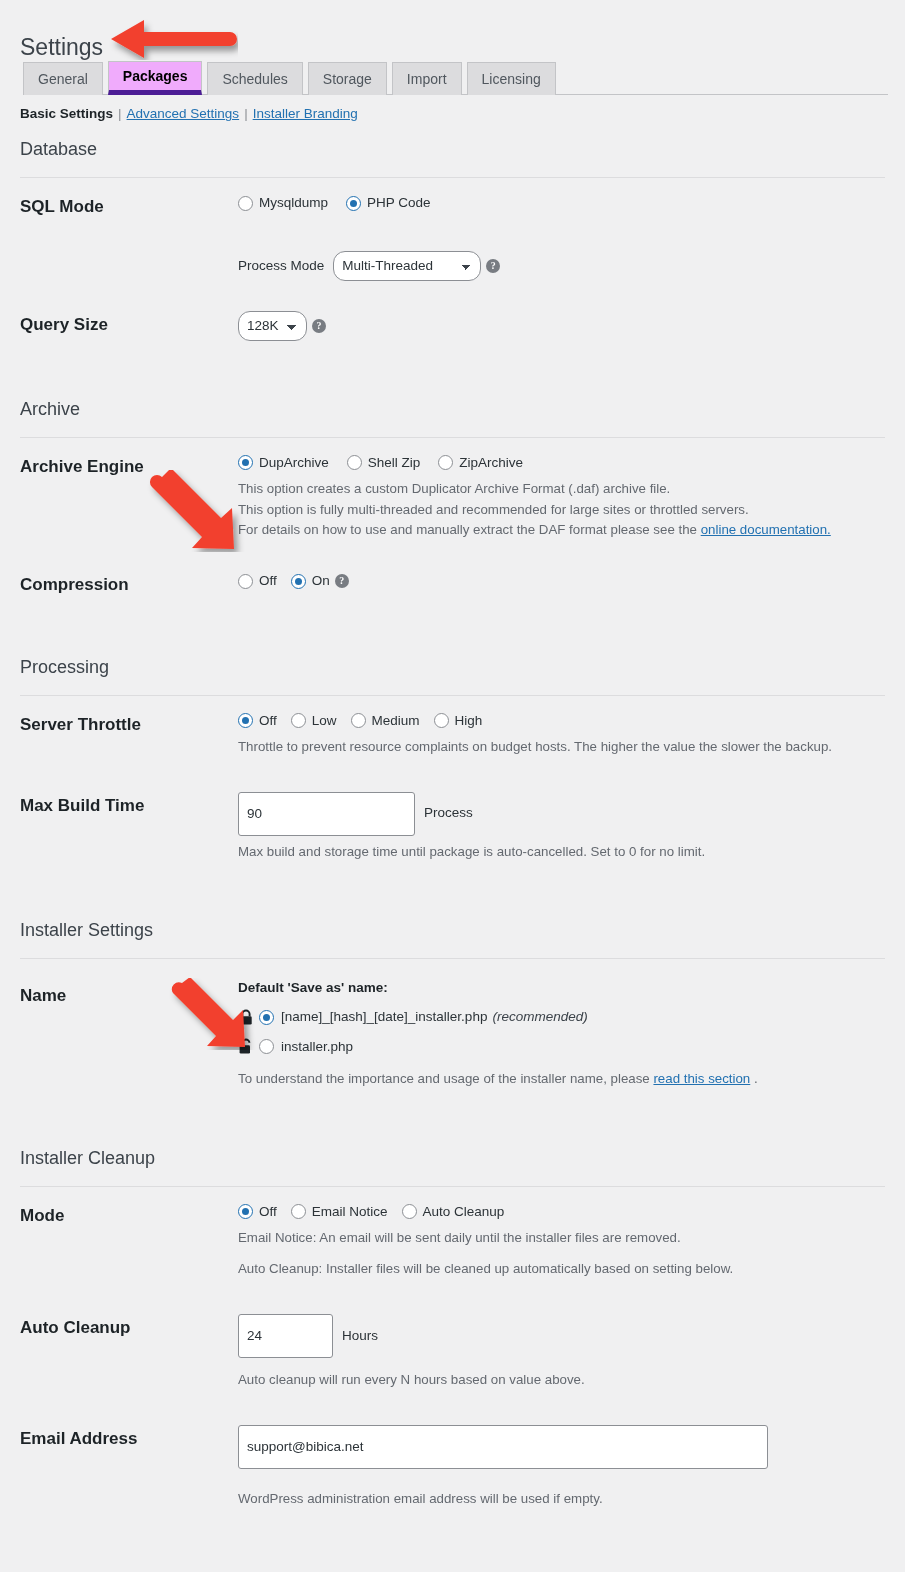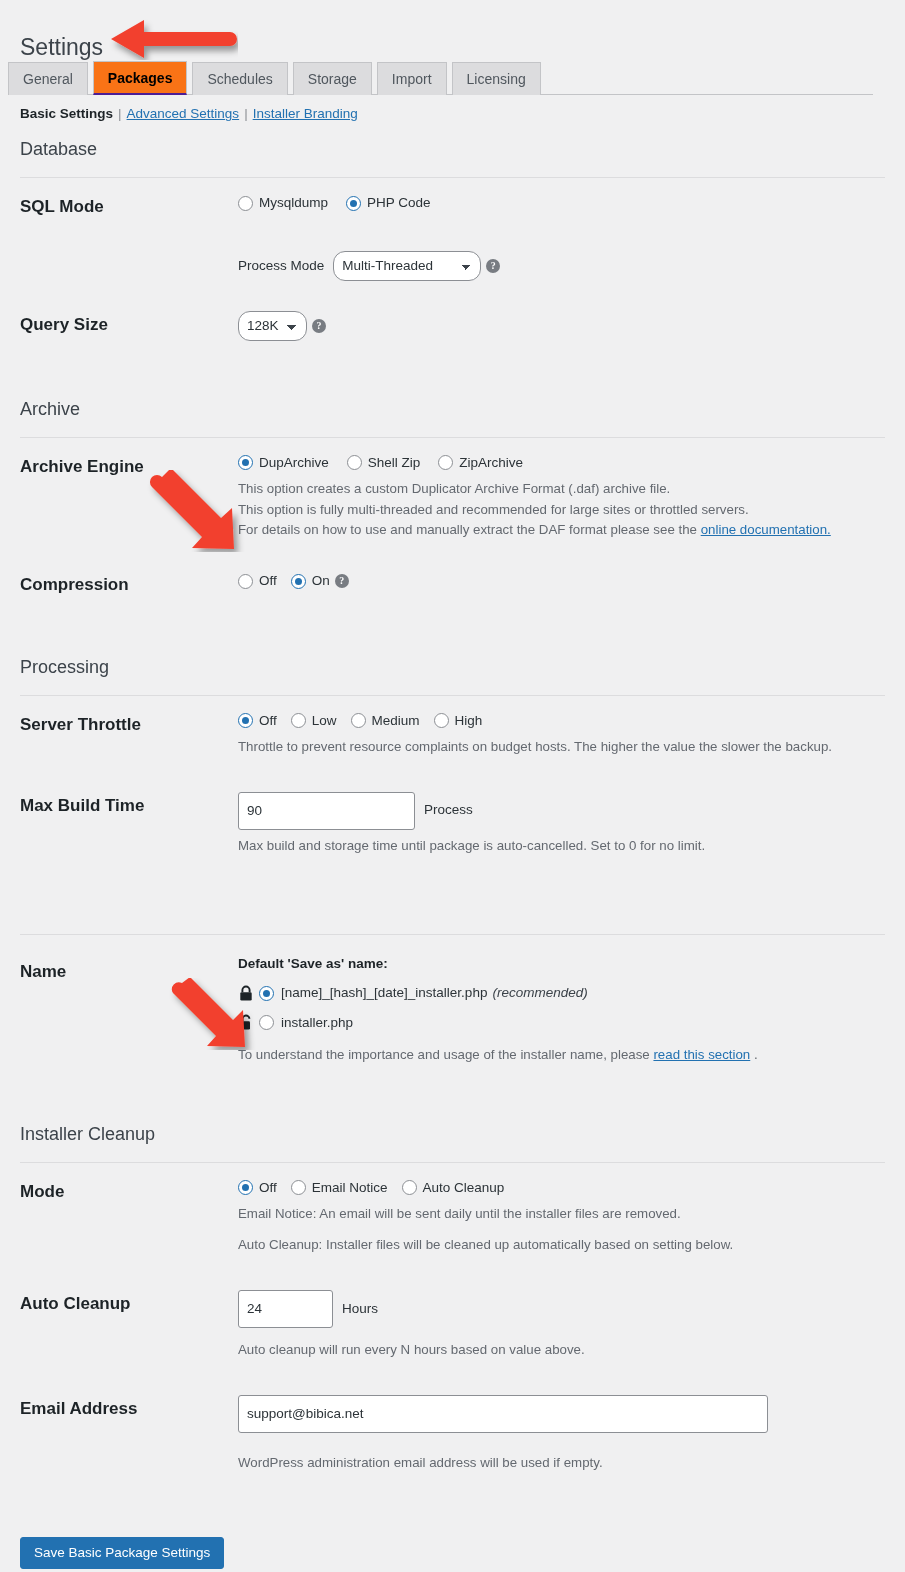--- a/index.html
+++ b/index.html
@@ -22,21 +22,21 @@
     top: 18px;
     font-size: 23px;
     font-weight: 400;
     color: #3c434a;
     line-height: 1.3;
   }
 
   
   .tab-bar {
     position: absolute;
-    left: 8px;
+    left: 23px;
     top: 60px;
     width: 865px;
     height: 35px;
     border-bottom: 1px solid #c3c4c7;
     display: flex;
     align-items: flex-end;
   }
   .tab {
     height: 33px;
     padding: 0 14px;
@@ -47,25 +47,25 @@
     border: 1px solid #c3c4c7;
     border-bottom: none;
     font-size: 14px;
     color: #50575e;
     line-height: 1;
     cursor: pointer;
     position: relative;
     top: 1px;
   }
   .tab.active {
-    background: #f97316;
+    background: #f0abfc;
     color: #000;
     font-weight: 600;
     height: 34px;
-    border-bottom: 2px solid #4c1d95;
+    border-bottom: 5px solid #4c1d95;
   }
 
   
   .subnav {
     position: absolute;
     left: 20px;
     top: 106px;
     font-size: 13.5px;
     color: #1d2327;
     white-space: nowrap;
@@ -181,21 +181,21 @@
     background-repeat: no-repeat;
   }
   input.wp {
     background: #fff;
     border: 1px solid #8c8f94;
     border-radius: 3px;
     color: #2c3338;
     font-family: "Liberation Sans", sans-serif;
     font-size: 13.5px;
     padding: 5px 8px;
-    height: 38px;
+    height: 44px;
   }
   .inline-field { display: flex; align-items: center; }
   .inline-label { margin-left: 9px; color: #2c3338; font-size: 13.5px; }
   .prefix-label { margin-right: 9px; color: #2c3338; font-size: 13.5px; }
 
   .desc {
     color: #646970;
     font-size: 13.3px;
     line-height: 1.55;
     margin-top: 6px;
@@ -382,20 +382,21 @@
           <span class="inline-label">Process</span>
         </div>
         <div class="desc">Max build and storage time until package is auto-cancelled. Set to 0 for no limit.</div>
       </td>
     </tr>
   </tbody>
     </table>
 
   <div class="spacer-lg"></div>
 
+  <h2 class="section-title">Installer Settings</h2>
   <hr class="section-rule">
   <table class="form">
     <tbody>
         <tr>
       <th style="padding-top:25px">Name</th>
       <td style="padding-top:19px">
         <div class="strong-label">Default 'Save as' name:</div>
 
         <label class="lock-row">
           <svg class="lock-icon" viewBox="0 0 16 17">

